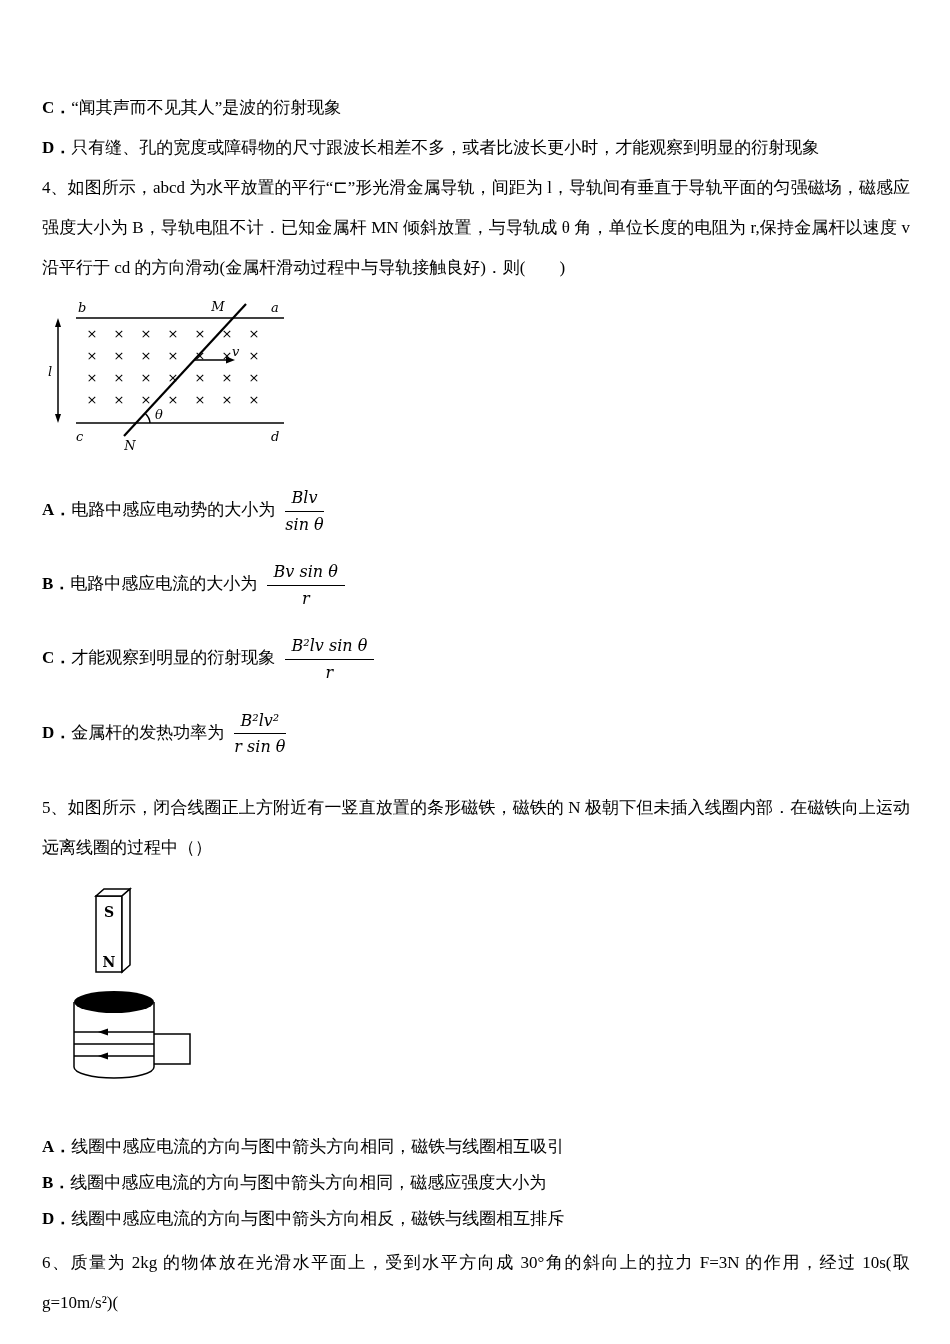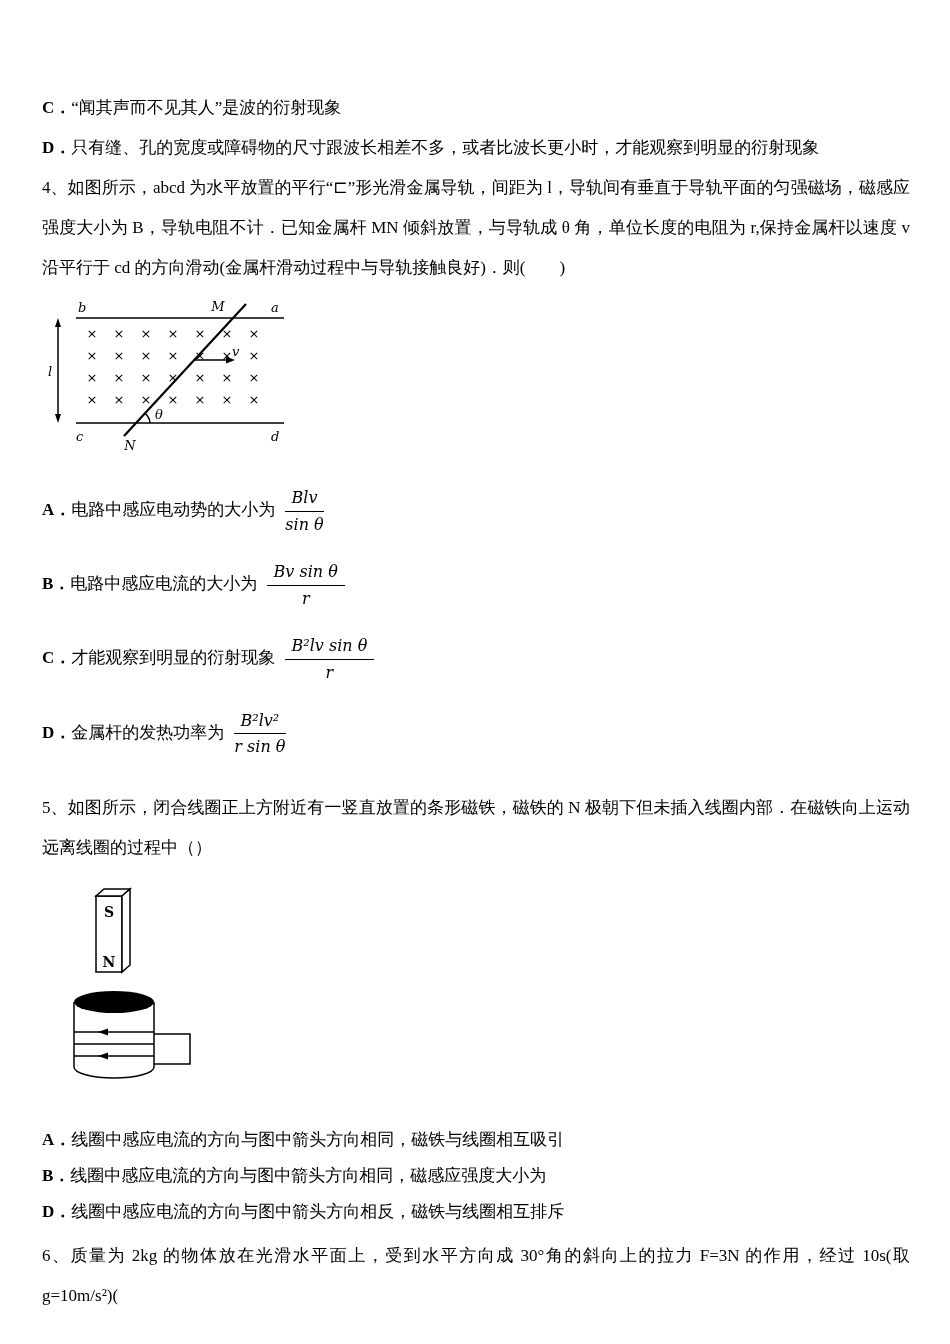--- a/index.html
+++ b/index.html
@@ -36,21 +36,21 @@
     font-family:"DejaVu Serif",serif; font-style:italic; font-size:13px;
     fill:#000; stroke:none;
   }
   .mlabel {
     font-family:"DejaVu Serif",serif; font-weight:bold; font-size:14px;
     fill:#000; stroke:none;
   }
   .fx { font-family:"DejaVu Sans",sans-serif; font-size:13px; fill:#000; stroke:none; }
 
   .q5opts .para { line-height:36px; }
-  .q5opts { margin-top:21px; }
+  .q5opts { margin-top:28px; }
   .stem-q5 { margin-top:30px; }
   .q6 { margin-top:6px; }
 </style>
 </head>
 <body>
 
 <div class="page">
 
   <div class="para">
     <span class="opt-label">C．</span><span>“闻其声而不见其人”是波的衍射现象</span>

